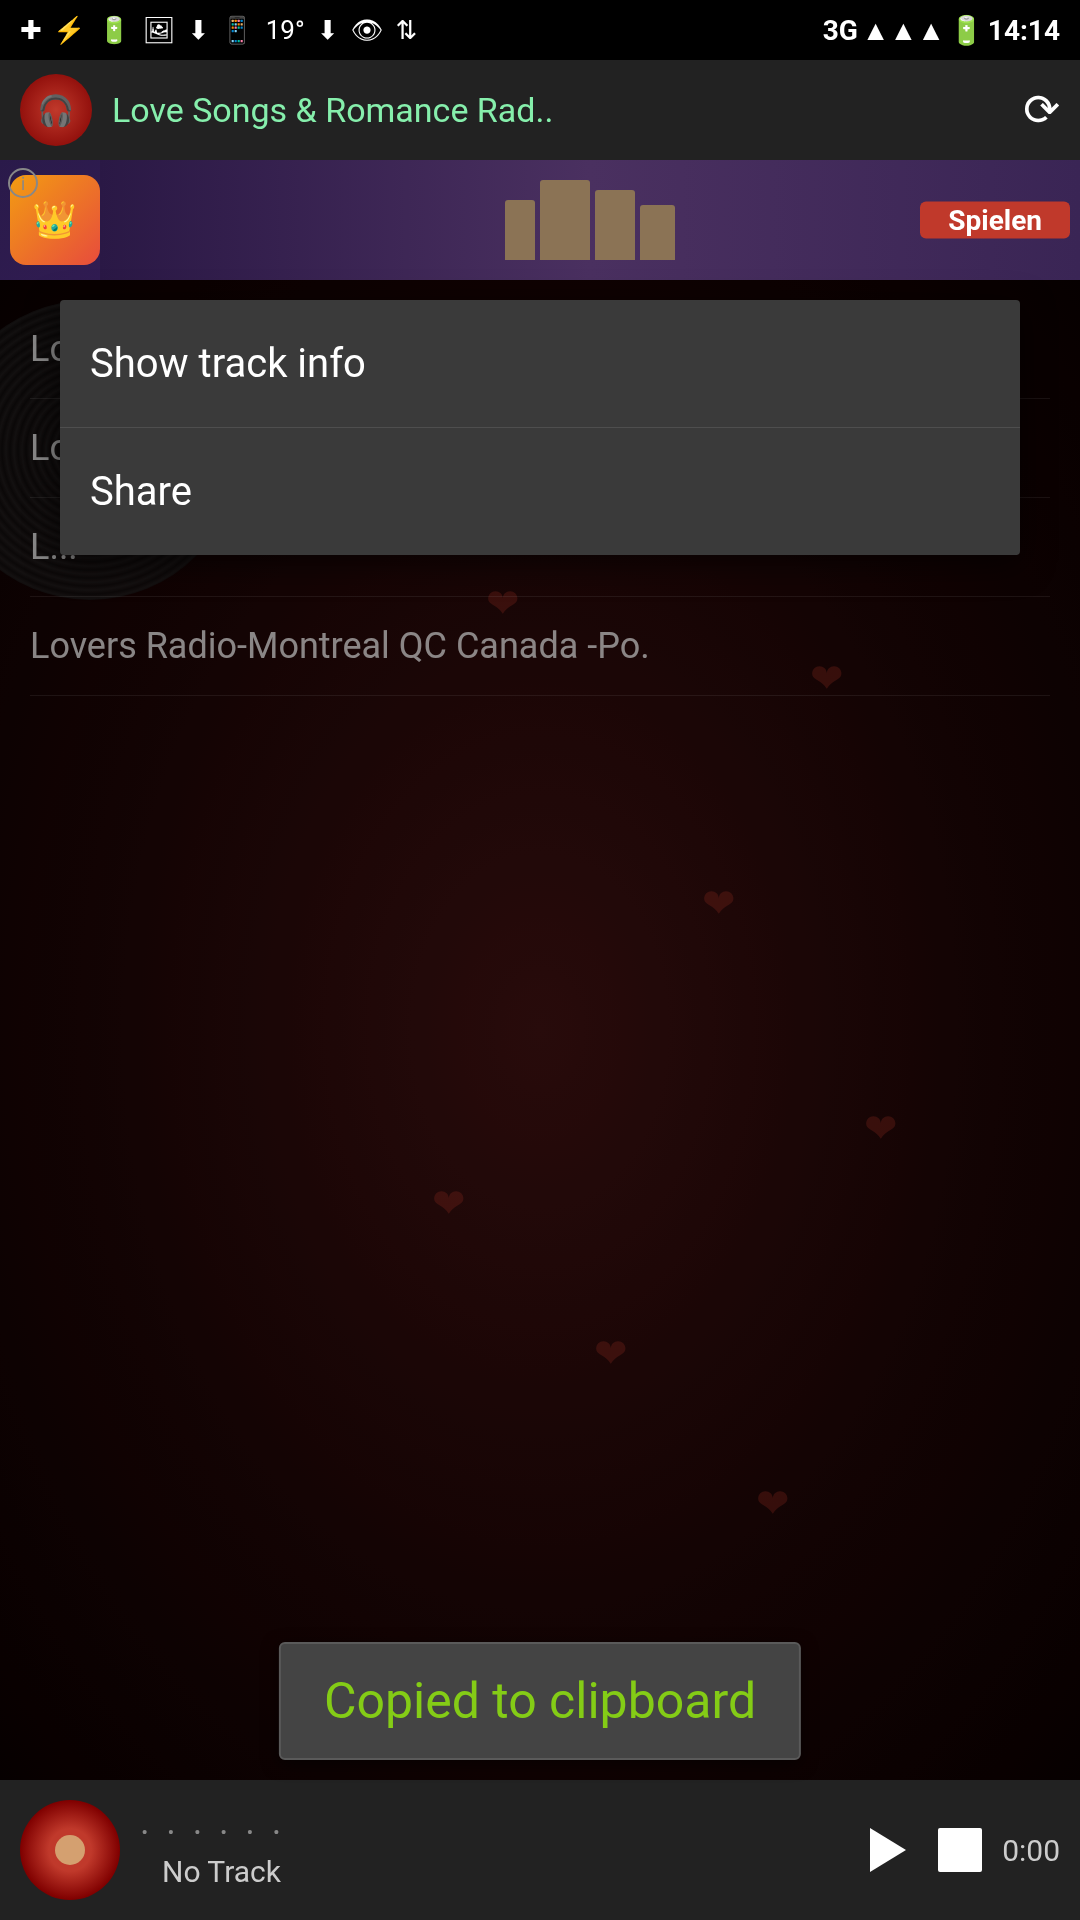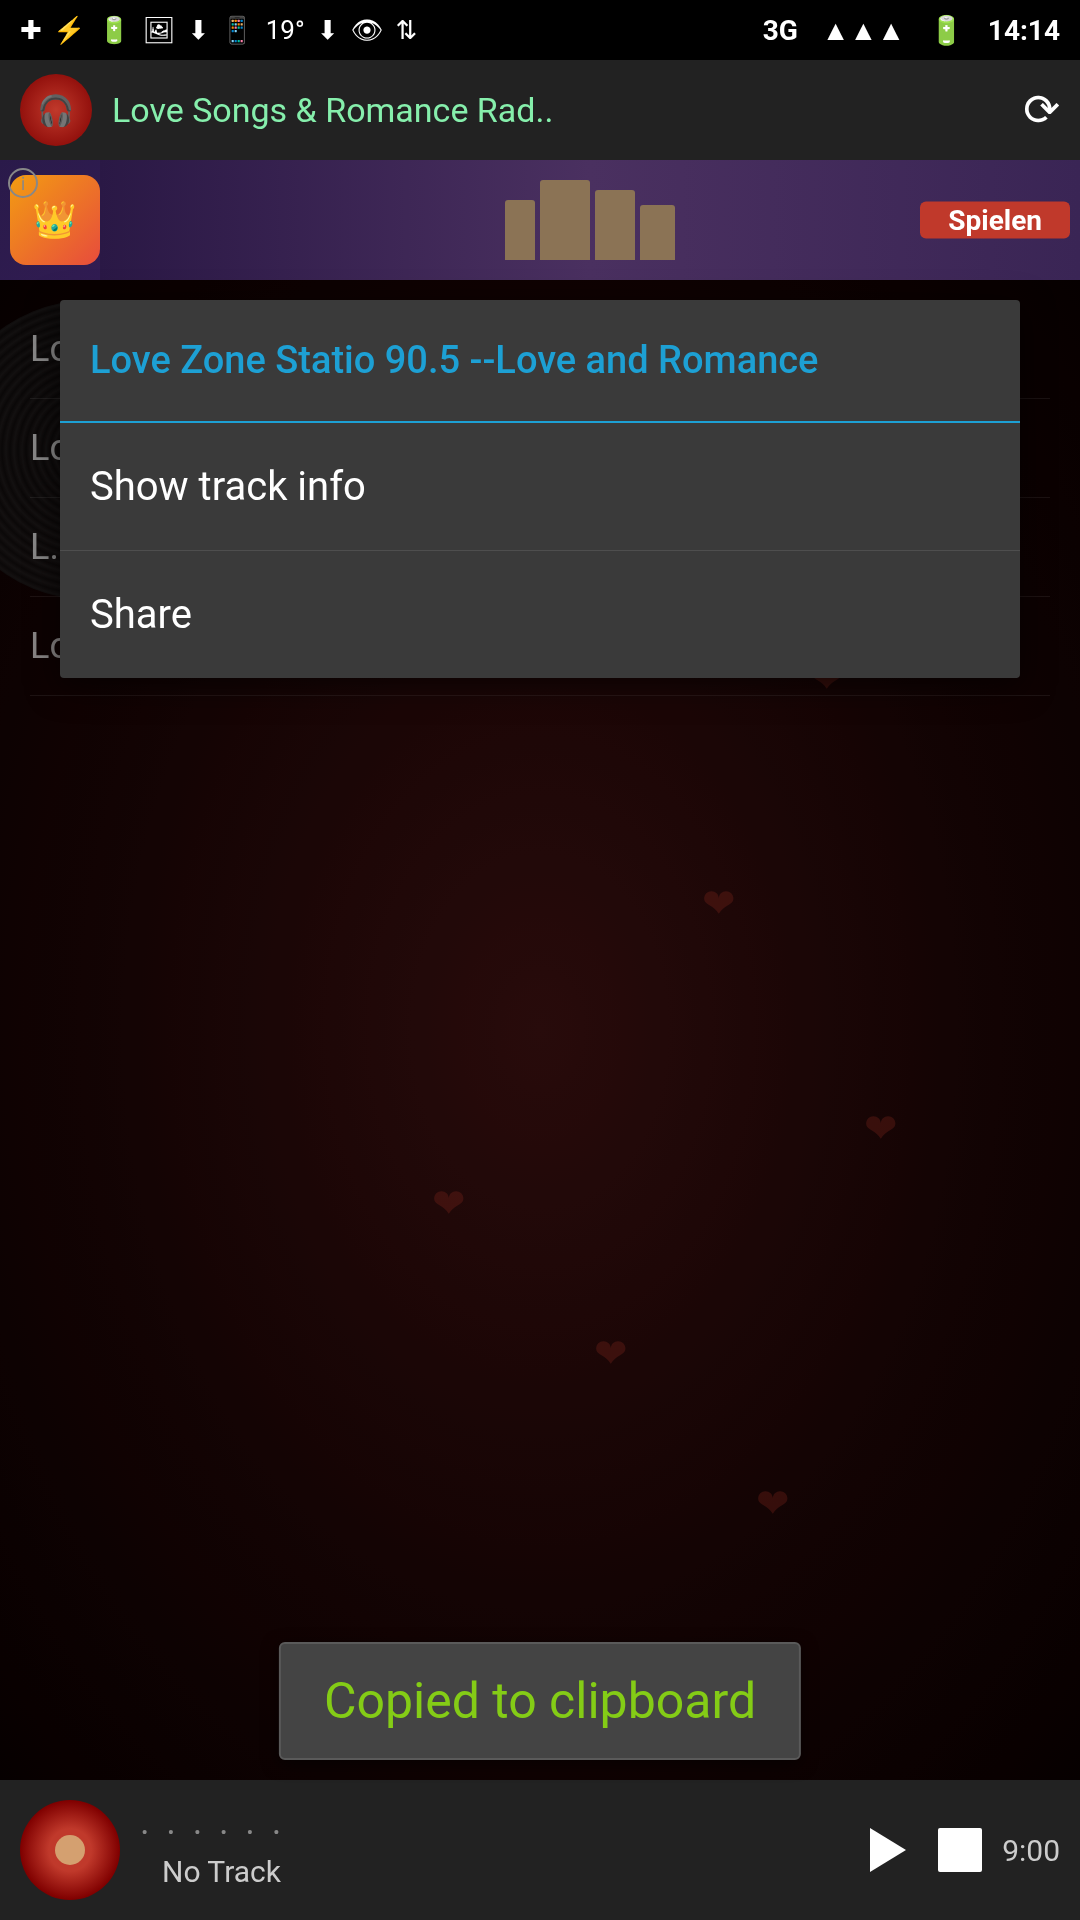--- a/index.html
+++ b/index.html
@@ -27,21 +27,21 @@
       position: relative;
     }
     .status-bar-left {
       display: flex;
       align-items: center;
       gap: 12px;
     }
     .status-bar-right {
       display: flex;
       align-items: center;
-      gap: 24px;
+      gap: 4px;
       font-size: 28px;
       color: #fff;
       font-weight: bold;
     }
     .status-icon {
       color: #fff;
       font-size: 26px;
     }
 
     
@@ -411,35 +411,34 @@
     <div class="radio-item">Love Song radio --Love and Romance</div>
     <div class="radio-item">Love Songs Radio-Internet Only -Oldie</div>
     <div class="radio-item">L...</div>
     <div class="radio-item">Lovers Radio-Montreal QC Canada -Po.</div>
   </div>
 </div>
 
 <div class="overlay-dim"></div>
 
 <div class="context-menu">
-  <div class="context-menu-title">Love Zone Statio 90.5 --Love and Romance</div>
   <div class="context-menu-item">Show track info</div>
   <div class="context-menu-item">Share</div>
 </div>
 
 <div class="player-bar">
   <div class="player-thumb">
     <div class="player-thumb-inner"></div>
   </div>
   <div class="player-info">
     <div class="player-dots">· · · · · ·</div>
     <div class="player-track">No Track</div>
   </div>
   <div class="player-controls">
     <div class="play-btn">
       <div class="play-triangle"></div>
     </div>
     <div class="stop-btn"></div>
   </div>
-  <div class="player-time">9:00</div>
+  <div class="player-time">0:00</div>
 </div>
 
 <div class="clipboard-toast">Copied to clipboard</div>
 
 </body></html>

